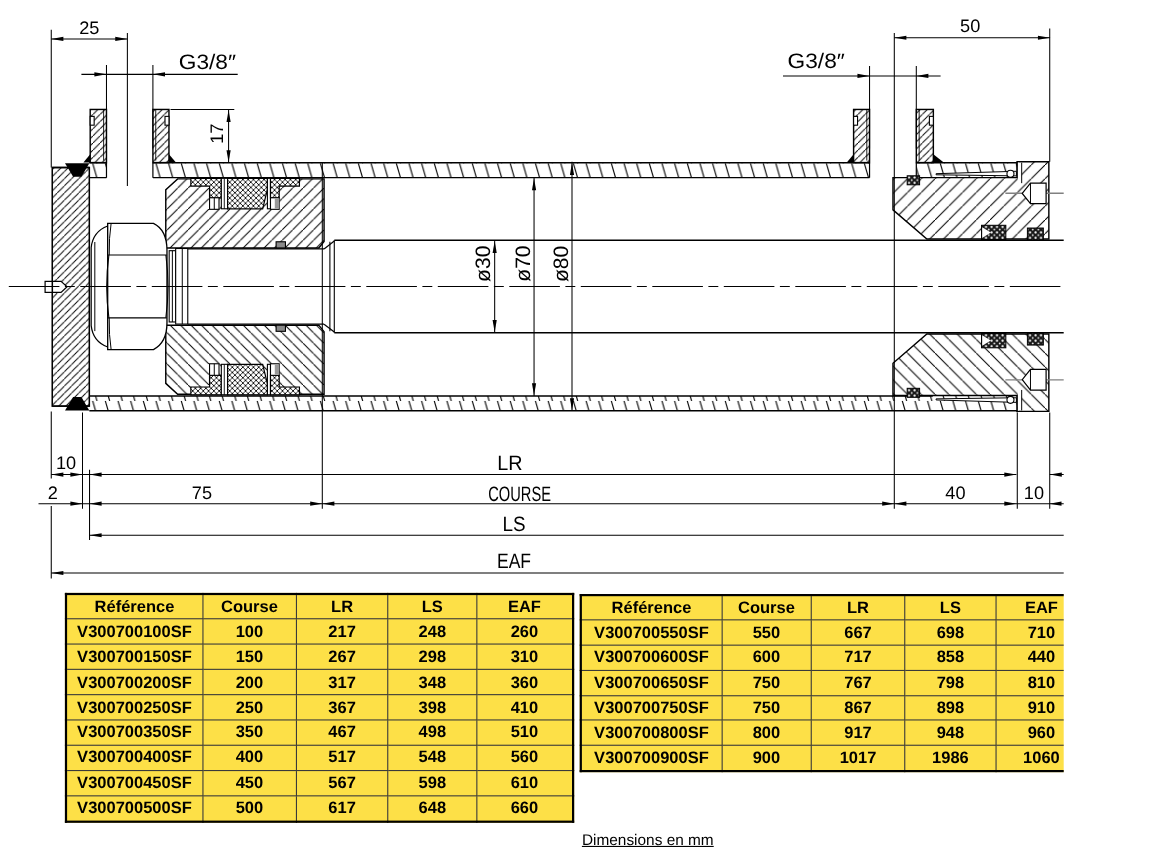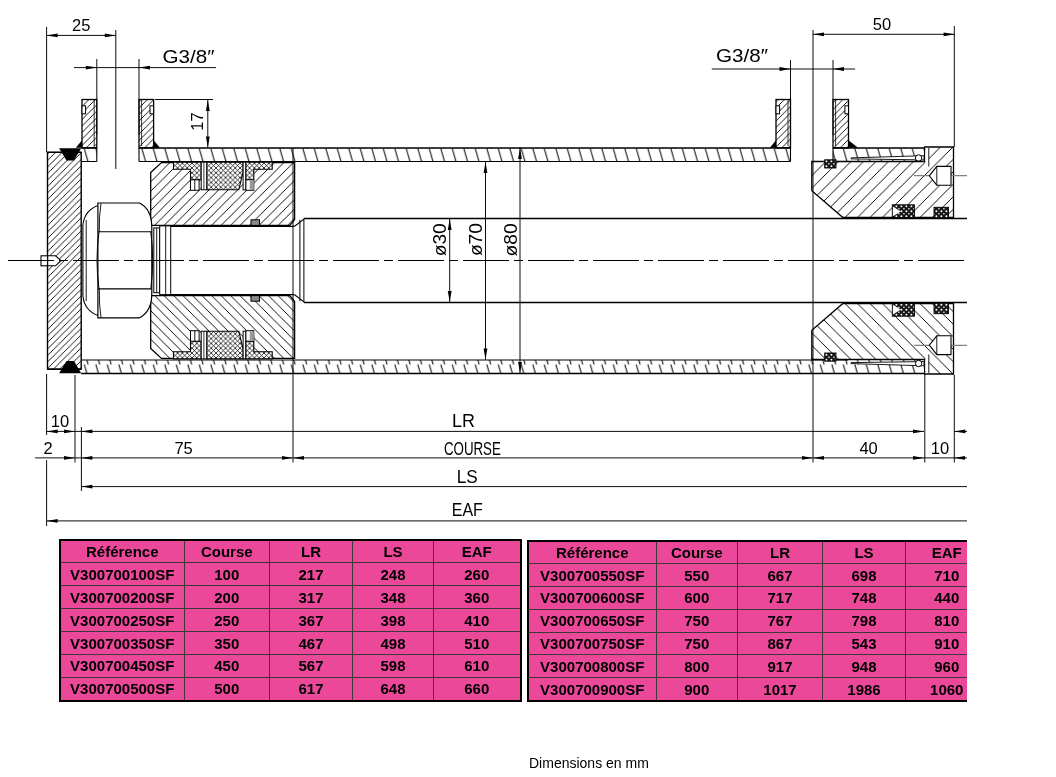--- a/index.html
+++ b/index.html
@@ -1,25 +1,25 @@
 <!DOCTYPE html>
 <html><head>
 <meta charset="utf-8">
 <style>
 html,body{margin:0;padding:0;background:#fff;}
 .page{position:relative;width:967px;height:777px;background:#fff;font-family:"Liberation Sans",sans-serif;overflow:hidden;border-radius:22px;}
 svg{position:absolute;left:0;top:0;}
 text{font-family:"Liberation Sans",sans-serif;fill:#000;}
-table{border-collapse:collapse;table-layout:fixed;position:absolute;background:#ec4899;}
+table{border-collapse:collapse;table-layout:fixed;position:absolute;background:#fde047;}
 td{border:1px solid #3a3a3a;text-align:center;vertical-align:middle;font-weight:bold;font-size:15px;padding:0;overflow:hidden;white-space:nowrap;}
 .t1{left:59px;top:538.5px;width:462px;border:2px solid #000;}
 .t1 td{height:21.9px;}
 .t2{left:527px;top:539.5px;width:462px;border:2px solid #000;}
 .t2 td{height:21.8px;}
-.dimnote{position:absolute;left:529px;top:755px;font-size:14px;color:#000;}
+.dimnote{position:absolute;left:529px;top:755px;font-size:14px;color:#000;text-decoration:underline;}
 </style>
 </head>
 <body>
 <div class="page">
 <svg width="1056" height="777" viewBox="0 0 1056 777">
 <defs>
 <pattern id="patC" width="6.5" height="6.5" patternUnits="userSpaceOnUse">
           <path d="M-1.6,8.1 L8.1,-1.6" stroke="#000" stroke-width="0.9" fill="none"></path>
         </pattern>
 <pattern id="patP" width="9.5" height="9.5" patternUnits="userSpaceOnUse">
@@ -316,39 +316,53 @@
           <td>EAF</td>
         </tr>
 <tr>
           <td>V300700100SF</td>
           <td>100</td>
           <td>217</td>
           <td>248</td>
           <td>260</td>
         </tr>
 <tr>
+          <td>V300700150SF</td>
+          <td>150</td>
+          <td>267</td>
+          <td>298</td>
+          <td>310</td>
+        </tr>
+<tr>
           <td>V300700200SF</td>
           <td>200</td>
           <td>317</td>
           <td>348</td>
           <td>360</td>
         </tr>
 <tr>
           <td>V300700250SF</td>
           <td>250</td>
           <td>367</td>
           <td>398</td>
           <td>410</td>
         </tr>
 <tr>
           <td>V300700350SF</td>
           <td>350</td>
           <td>467</td>
           <td>498</td>
           <td>510</td>
+        </tr>
+<tr>
+          <td>V300700400SF</td>
+          <td>400</td>
+          <td>517</td>
+          <td>548</td>
+          <td>560</td>
         </tr>
 <tr>
           <td>V300700450SF</td>
           <td>450</td>
           <td>567</td>
           <td>598</td>
           <td>610</td>
         </tr>
 <tr>
           <td>V300700500SF</td>
@@ -380,35 +394,35 @@
           <td>V300700550SF</td>
           <td>550</td>
           <td>667</td>
           <td>698</td>
           <td>710</td>
         </tr>
 <tr>
           <td>V300700600SF</td>
           <td>600</td>
           <td>717</td>
-          <td>748</td>
+          <td>858</td>
           <td>440</td>
         </tr>
 <tr>
           <td>V300700650SF</td>
           <td>750</td>
           <td>767</td>
           <td>798</td>
           <td>810</td>
         </tr>
 <tr>
           <td>V300700750SF</td>
           <td>750</td>
           <td>867</td>
-          <td>543</td>
+          <td>898</td>
           <td>910</td>
         </tr>
 <tr>
           <td>V300700800SF</td>
           <td>800</td>
           <td>917</td>
           <td>948</td>
           <td>960</td>
         </tr>
 <tr>

